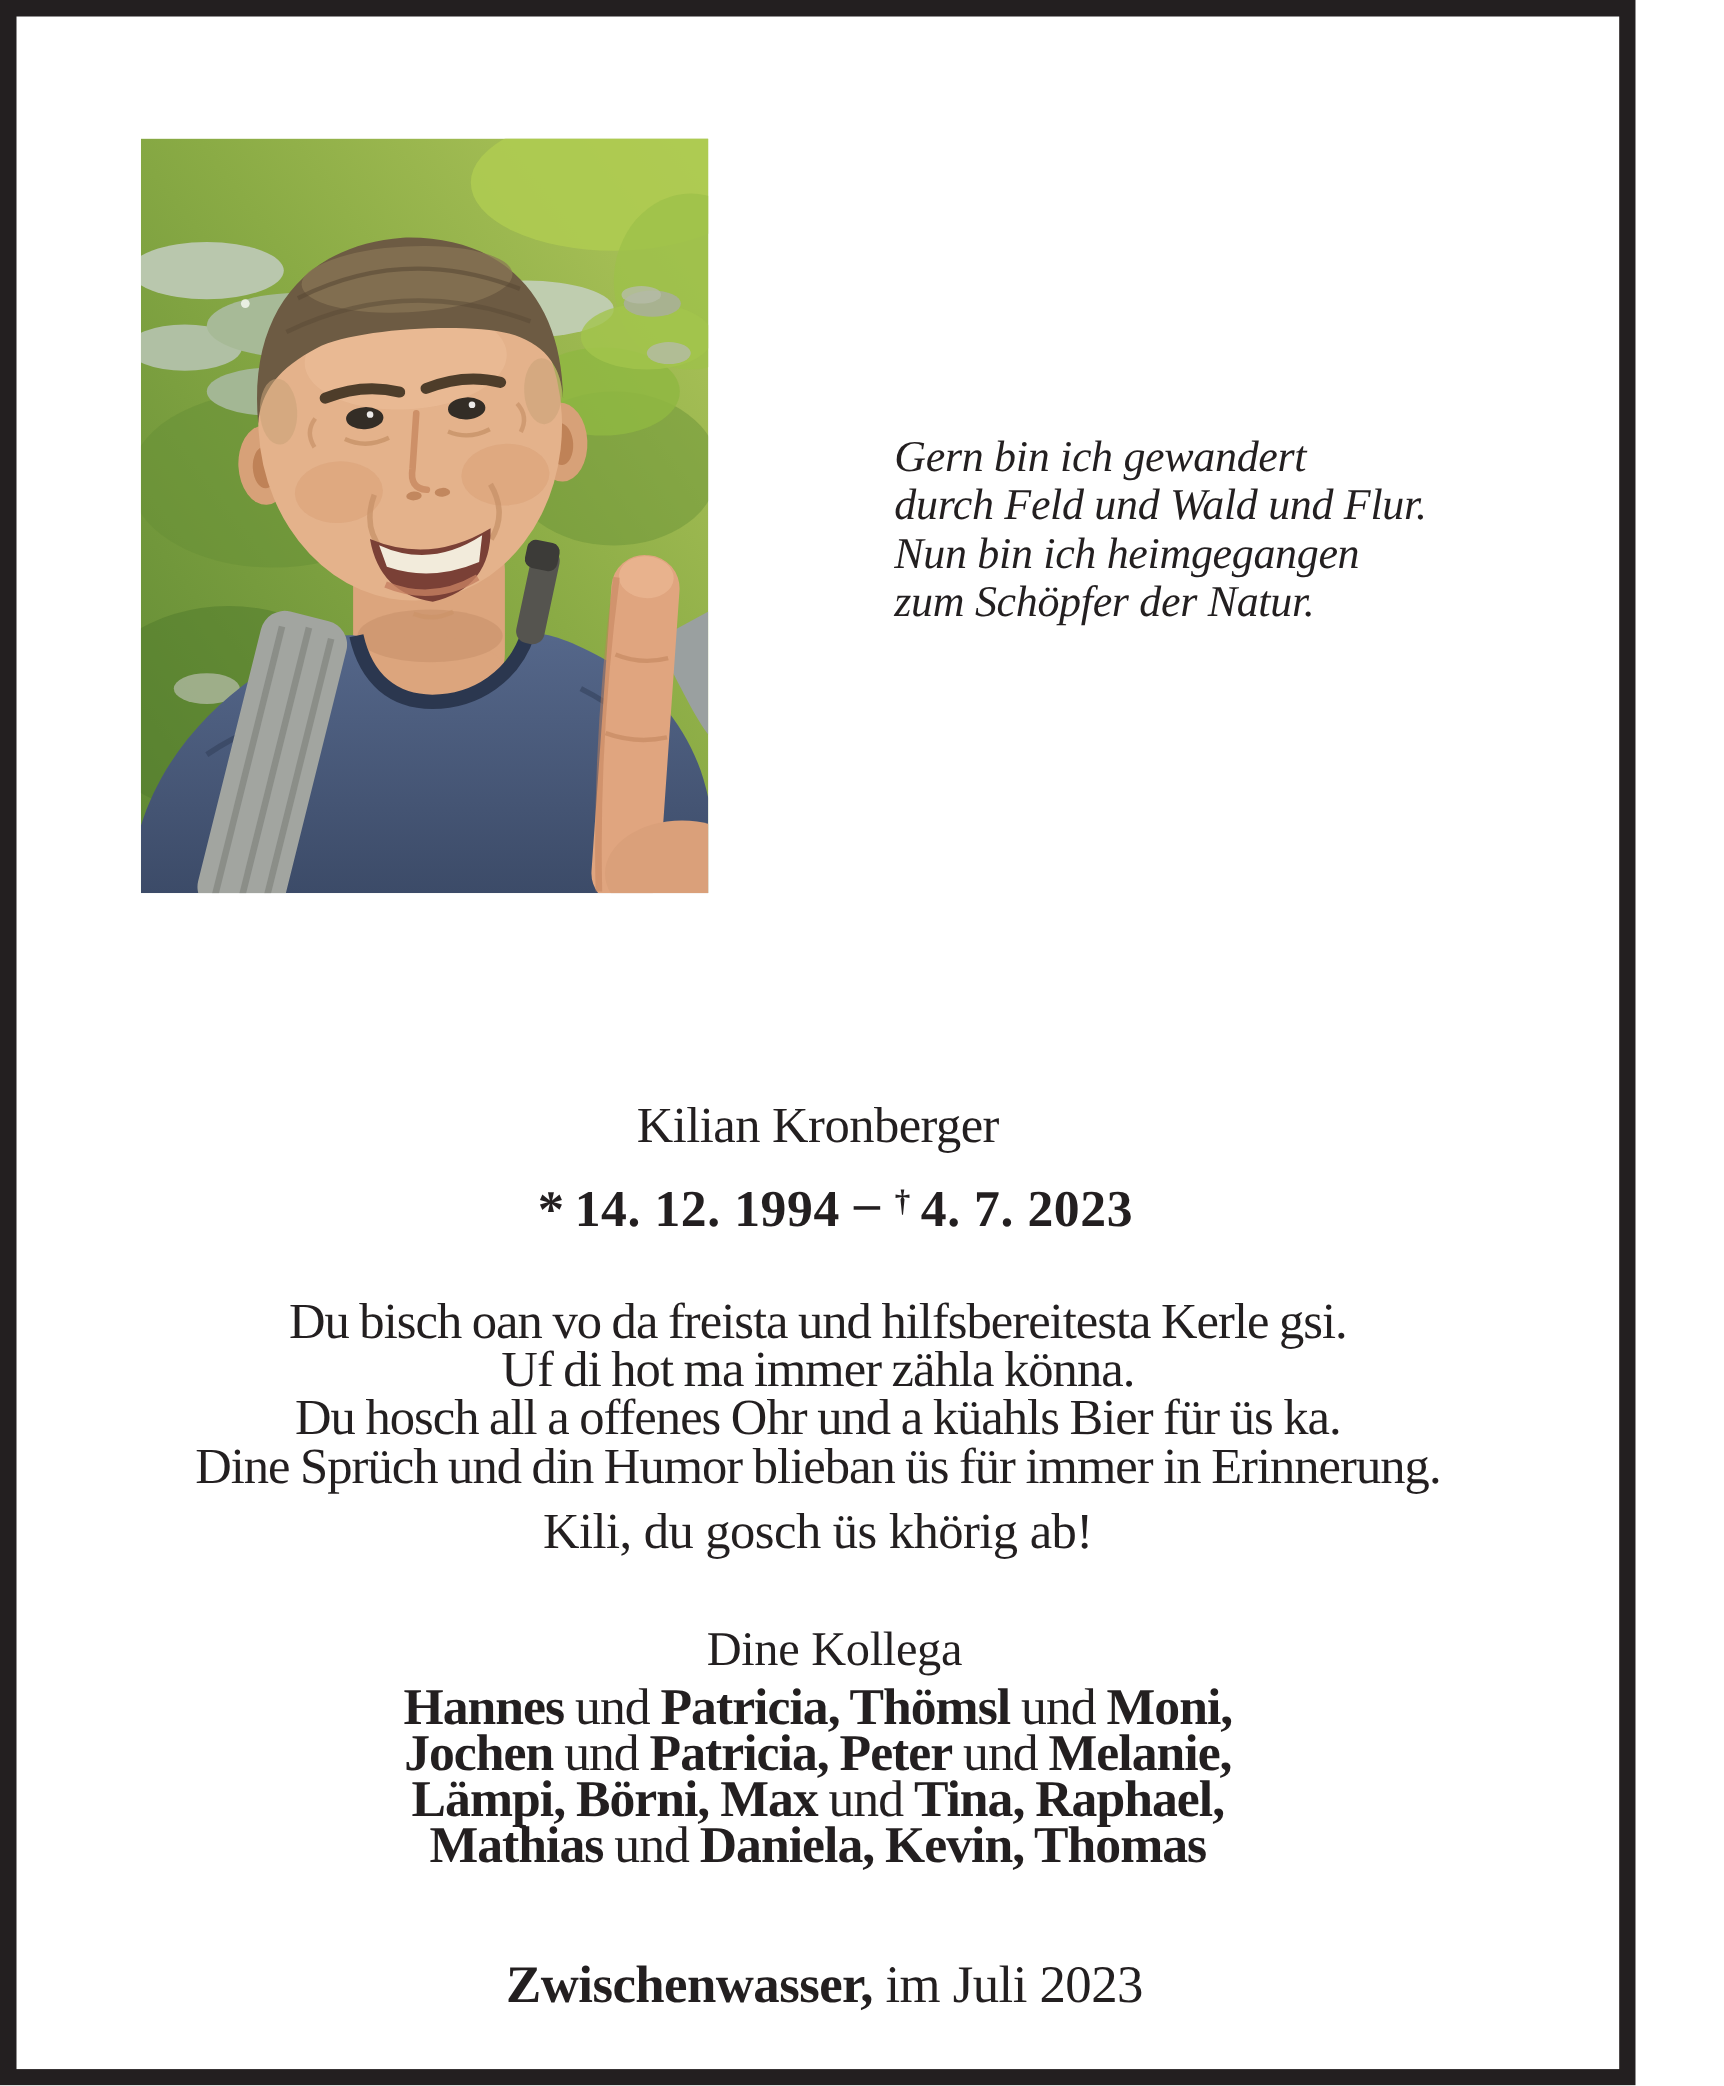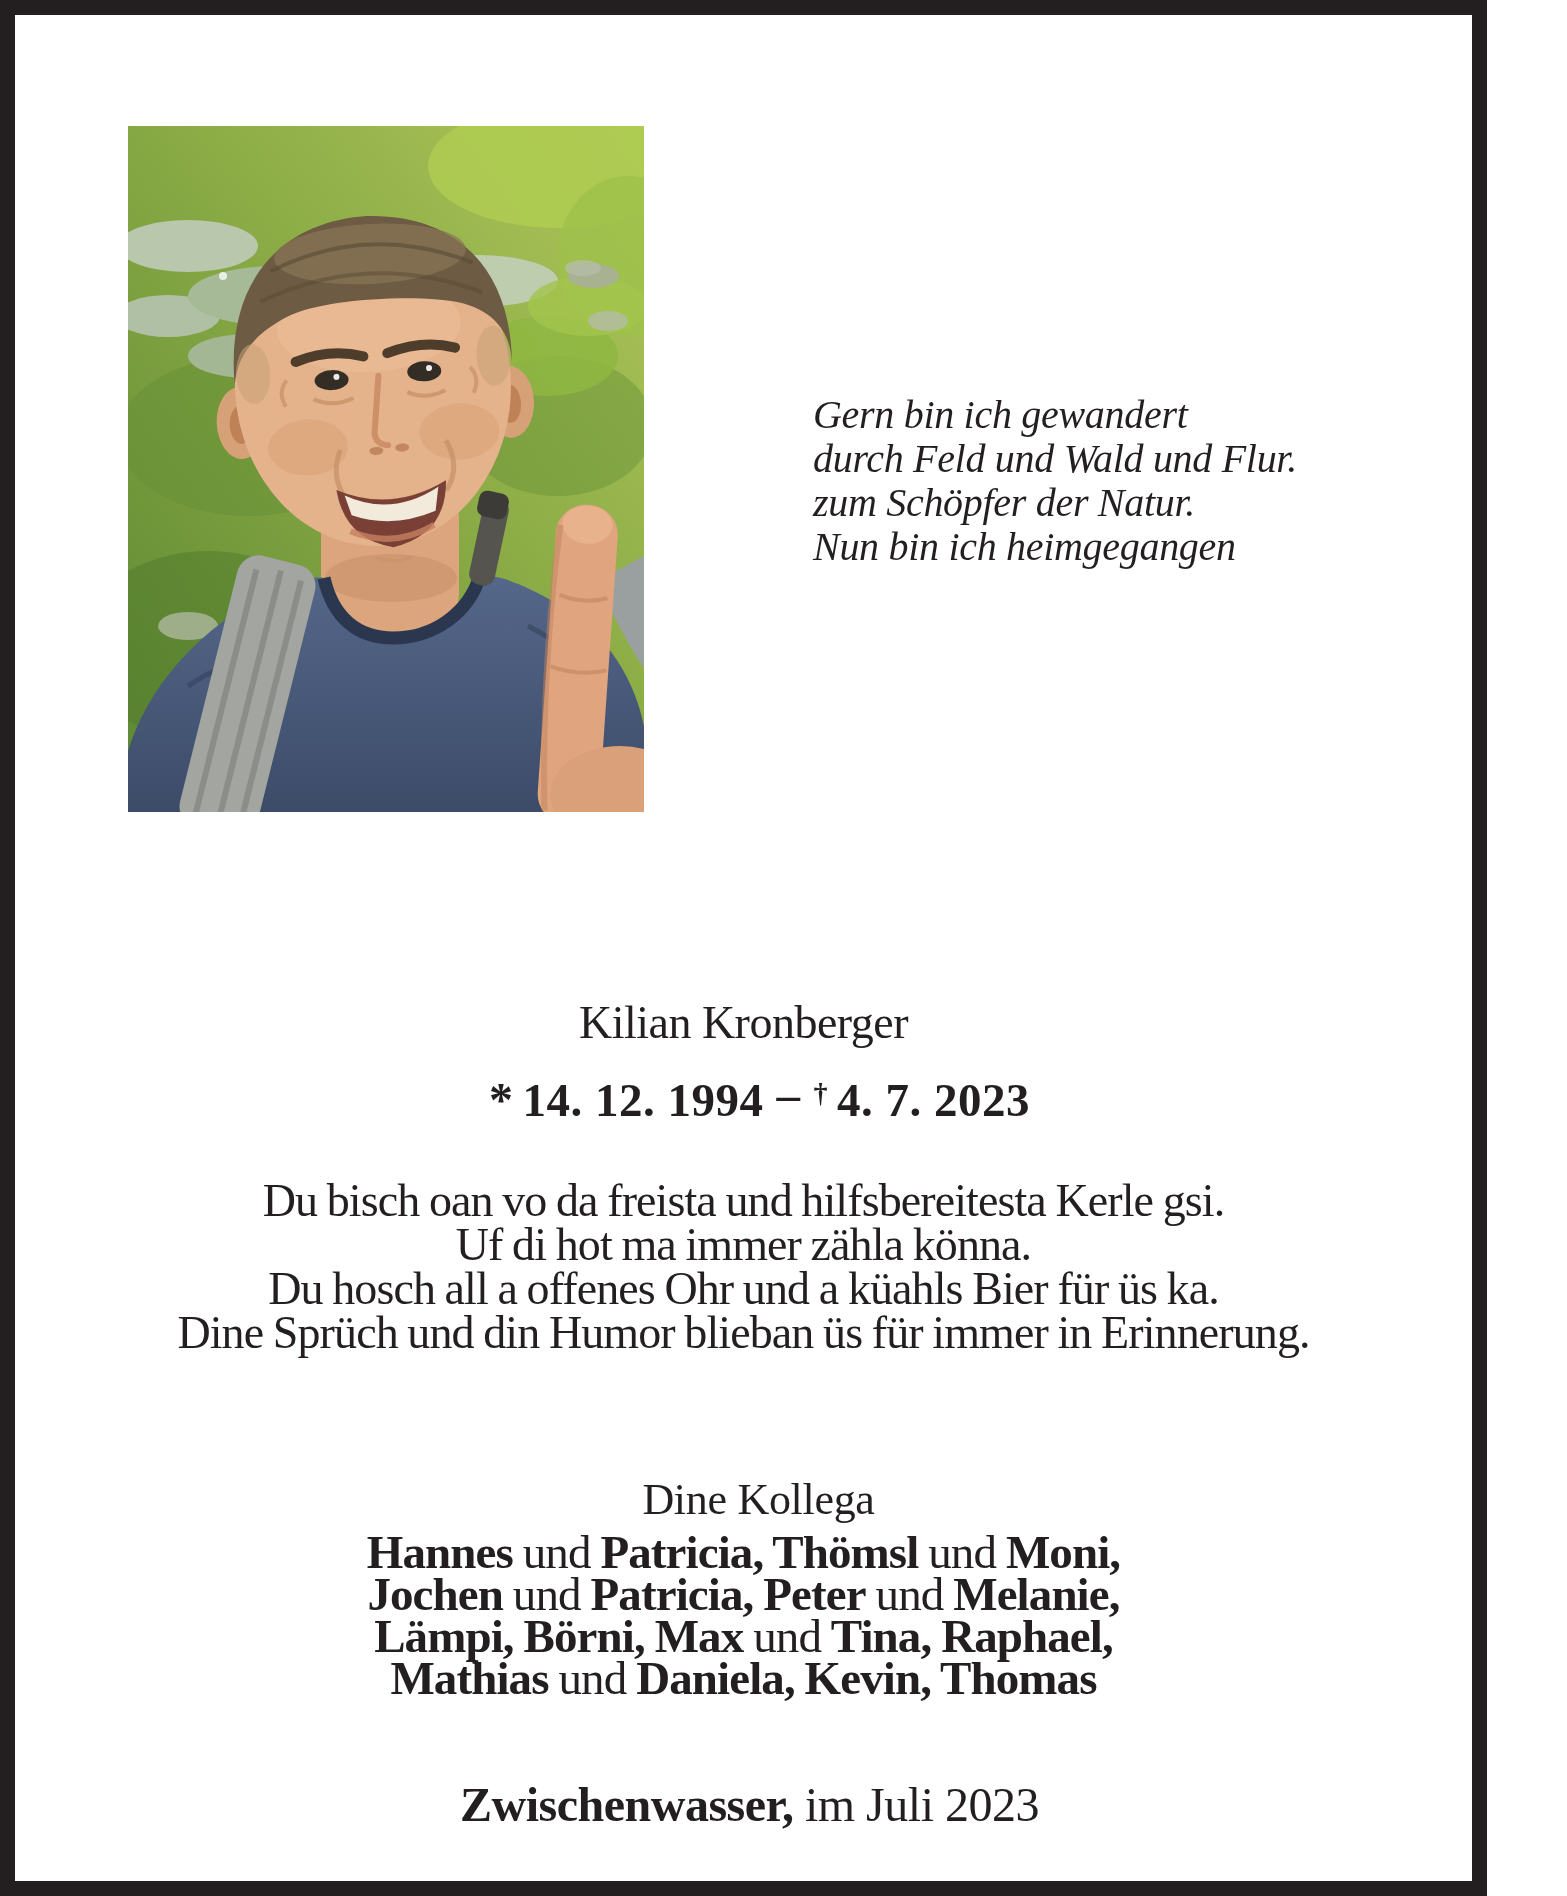--- a/index.html
+++ b/index.html
@@ -197,35 +197,36 @@
         <path d="M424,542 Q452,550 480,542" stroke="#c68a63" stroke-width="4" fill="none" opacity="0.7"></path>
         <path d="M424,400 C418,500 420,600 428,686" stroke="#c2825c" stroke-width="6" fill="none" opacity="0.5"></path>
       </g>
       <ellipse cx="492" cy="668" rx="70" ry="48" fill="#daa07a"></ellipse>
     </svg>
   </div>
 
   <div class="poem">
       <div>Gern bin ich gewandert</div>
       <div>durch Feld und Wald und Flur.</div>
+      <div>Nun bin ich heimgegangen</div>
       <div>zum Schöpfer der Natur.</div>
-      <div>Nun bin ich heimgegangen</div>
     </div>
 
   <div class="fullname">Kilian Kronberger</div>
   <div class="dates">
     <span class="star">*</span><span>14. 12. 1994</span><span class="dash">–</span><span class="dagger">†</span><span>4. 7. 2023</span>
   </div>
 
   <div class="tribute">
       <div>Du bisch oan vo da freista und hilfsbereitesta Kerle gsi.</div>
       <div>Uf di hot ma immer zähla könna.</div>
       <div>Du hosch all a offenes Ohr und a küahls Bier für üs ka.</div>
       <div>Dine Sprüch und din Humor blieban üs für immer in Erinnerung.</div>
     </div>
+  <div class="farewell">Kili, du gosch üs khörig ab!</div>
 
   <div class="kollega">Dine Kollega</div>
   <div class="names">
       <div><span class="b">Hannes</span><span> und </span><span class="b">Patricia, Thömsl</span><span> und </span><span class="b">Moni,</span></div>
       <div><span class="b">Jochen</span><span> und </span><span class="b">Patricia, Peter</span><span> und </span><span class="b">Melanie,</span></div>
       <div><span class="b">Lämpi, Börni, Max</span><span> und </span><span class="b">Tina, Raphael,</span></div>
       <div><span class="b">Mathias</span><span> und </span><span class="b">Daniela, Kevin, Thomas</span></div>
     </div>
 
   <div class="closing">

